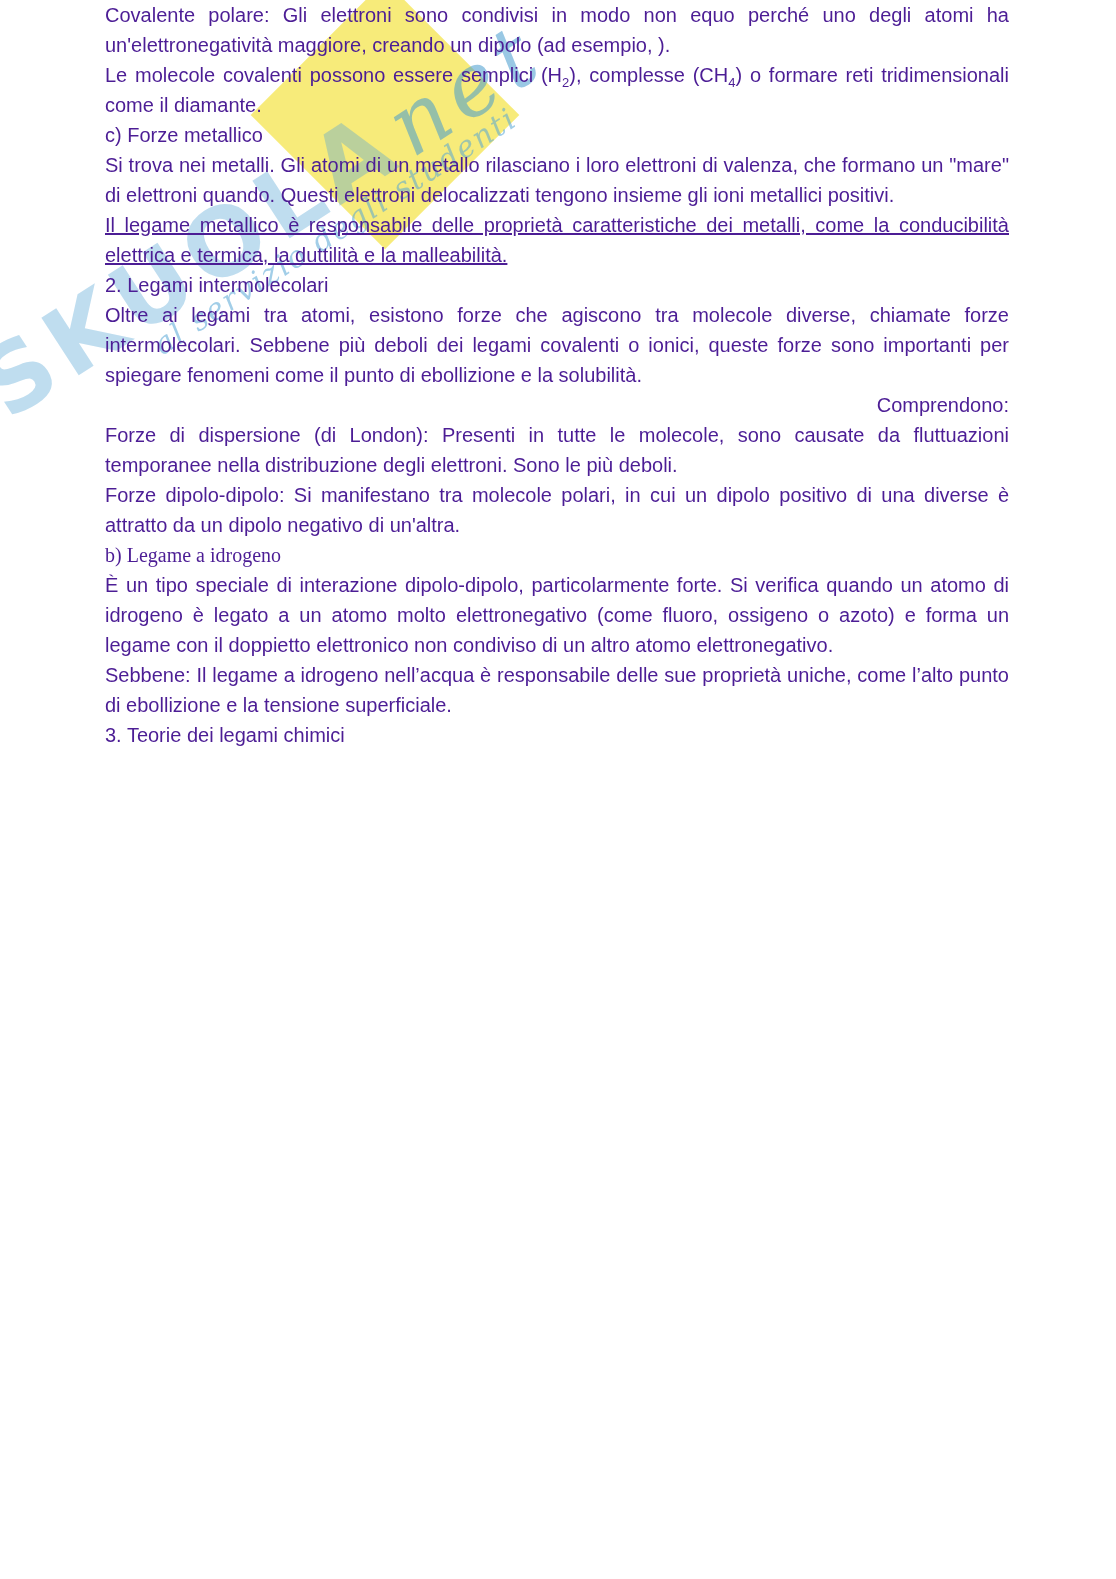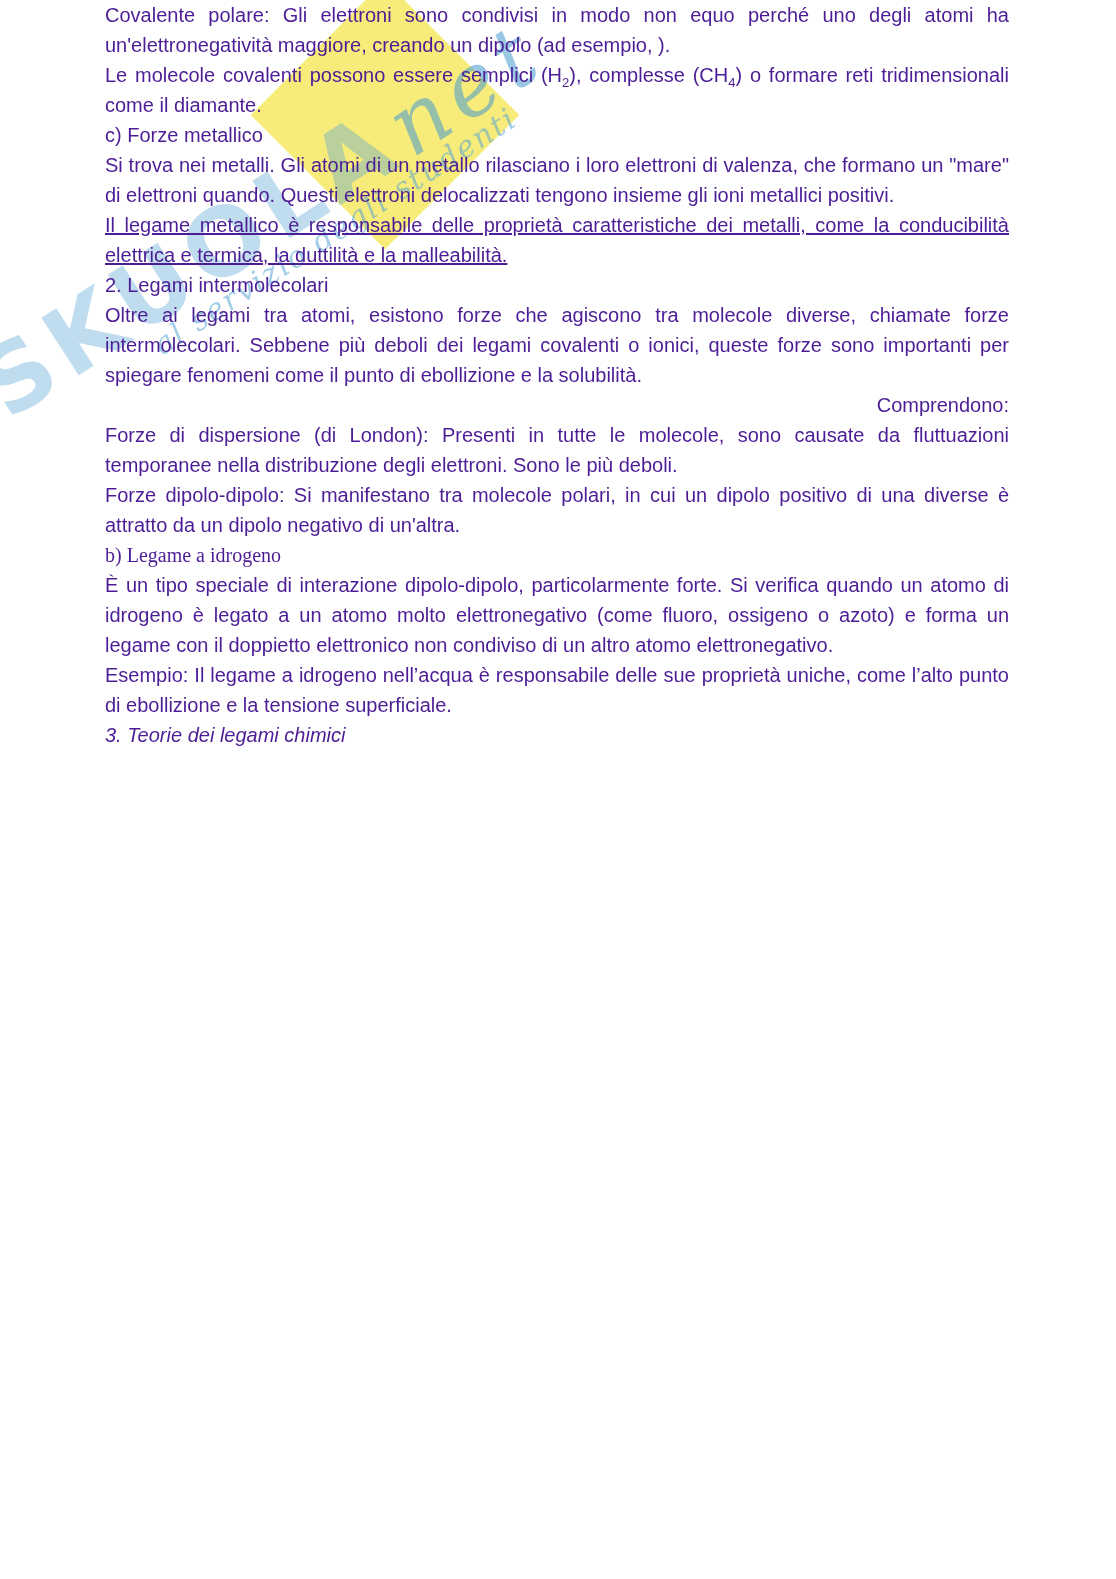--- a/index.html
+++ b/index.html
@@ -83,21 +83,21 @@
   .b4  { margin-top: 18px; text-decoration: underline; }
   .b5  { margin-top: 50px; }
   .b6  { margin-top: 20px; }
   .b7  { margin-top: 25px; }
   .b8  { margin-top: 27px; text-align: right; }
   .b9  { margin-top: 23px; }
   .b10 { margin-top: 20px; }
   .b11 { margin-top: 80px; font-family: Liberation Serif, serif; }
   .b12 { margin-top: 20px; }
   .b13 { margin-top: 20px; }
-  .b14 { margin-top: 50px; font-style: italic; }
+  .b14 { margin-top: 50px; }
 </style>
 </head>
 <body>
 
 <div class="watermark">
   <div class="wm-diamond"></div>
   <div class="wm-rotor">
     <div class="wm-brand"><span>SKUOLA</span><span class="wm-suffix">net</span></div>
     <div class="wm-tagline">al servizio degli studenti</div>
   </div>
@@ -109,15 +109,15 @@
   <p class="b2">c) Forze metallico</p>
   <p class="b3 jst">Si trova nei metalli. Gli atomi di un metallo rilasciano i loro elettroni di valenza, che formano un "mare" di elettroni quando. Questi elettroni delocalizzati tengono insieme gli ioni metallici positivi.</p>
   <p class="b4 jst">Il legame metallico è responsabile delle proprietà caratteristiche dei metalli, come la conducibilità elettrica e termica, la duttilità e la malleabilità.</p>
   <p class="b5">2. Legami intermolecolari</p>
   <p class="b6 jst">Oltre ai legami tra atomi, esistono forze che agiscono tra molecole diverse, chiamate forze intermolecolari. Sebbene più deboli dei legami covalenti o ionici, queste forze sono importanti per spiegare fenomeni come il punto di ebollizione e la solubilità.</p>
   <p class="b8">Comprendono:</p>
   <p class="b9 jst">Forze di dispersione (di London): Presenti in tutte le molecole, sono causate da fluttuazioni temporanee nella distribuzione degli elettroni. Sono le più deboli.</p>
   <p class="b10 jst">Forze dipolo-dipolo: Si manifestano tra molecole polari, in cui un dipolo positivo di una diverse è attratto da un dipolo negativo di un'altra.</p>
   <p class="b11">b) Legame a idrogeno</p>
   <p class="b12 jst">È un tipo speciale di interazione dipolo-dipolo, particolarmente forte. Si verifica quando un atomo di idrogeno è legato a un atomo molto elettronegativo (come fluoro, ossigeno o azoto) e forma un legame con il doppietto elettronico non condiviso di un altro atomo elettronegativo.</p>
-  <p class="b13 jst">Esempio: Il legame a idrogeno nell’acqua è responsabile delle sue proprietà uniche, come l’alto punto di ebollizione e la tensione superficiale.</p>
+  <p class="b13 jst">Sebbene: Il legame a idrogeno nell’acqua è responsabile delle sue proprietà uniche, come l’alto punto di ebollizione e la tensione superficiale.</p>
   <p class="b14">3. Teorie dei legami chimici</p>
 </div>
 
 </body></html>

